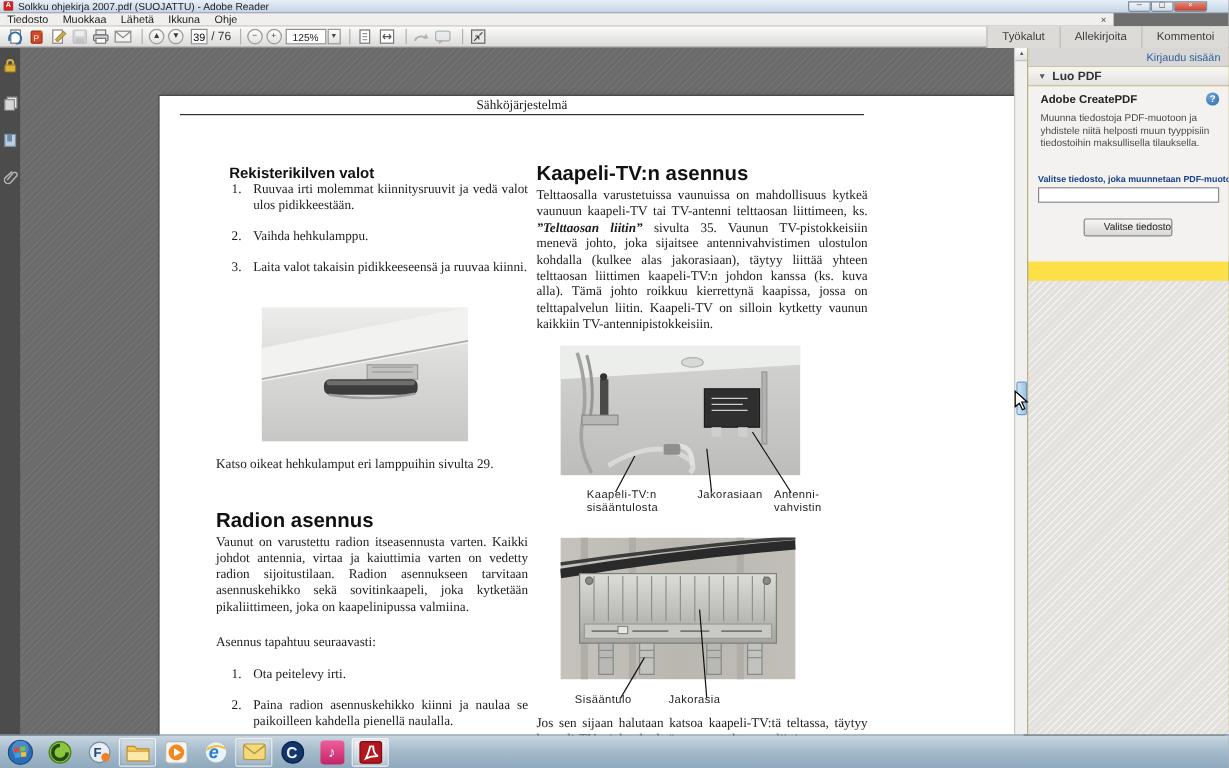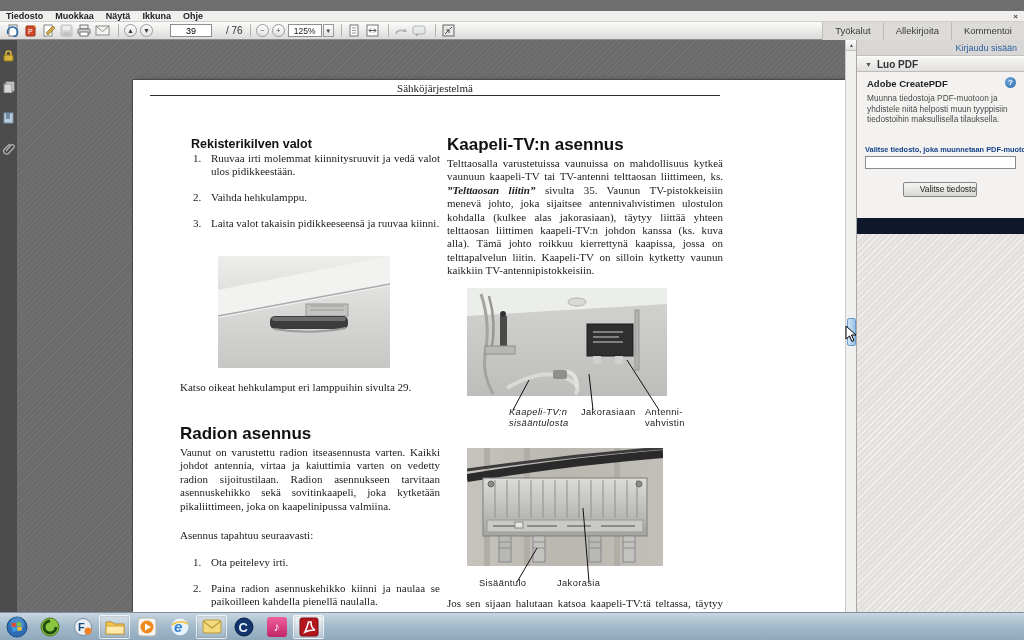--- a/index.html
+++ b/index.html
@@ -13,35 +13,35 @@
     background:linear-gradient(#e8f0f8,#c6d5e4); border-bottom:1px solid #9fb0c1;
     display:flex; align-items:center; font-size:8.5px; color:#1d1d1d; }
   #titlebar .appicon { width:8px; height:8px; margin:0 4px 0 3px; background:#c22; border-radius:1px;
     color:#fff; font-size:6px; line-height:8px; text-align:center; font-weight:bold; }
   #winbtns { position:absolute; right:18px; top:1px; display:flex; }
   .winbtn { width:19px; height:9px; border:1px solid #7d8fa2; background:linear-gradient(#f4f7fa,#cfd9e4);
     font-size:6px; line-height:7px; text-align:center; color:#333; border-radius:0 0 2px 2px; }
   .winbtn.close { width:28px; background:linear-gradient(#e98573,#c8422e); color:#fff; }
 
   
-  #menubar { left:0; top:11px; width:1024px; height:11px; background:#f0efee;
-    border-bottom:1px solid #d0cfce; display:flex; align-items:center; font-size:9px; color:#222;font-weight:bold; }
+  #menubar { left:0; top:11px; width:928px; height:11px; background:#f0efee;
+    border-bottom:1px solid #d0cfce; display:flex; align-items:center; font-size:9px; color:#222; }
   .menuitem { padding:0 6px; }
   #menubar-close { position:absolute; right:6px; font-size:8px; color:#444; }
 
   
   #toolbar { left:0; top:22px; width:1024px; height:18px;
     background:linear-gradient(#fbfbfa,#dcdbd9); border-bottom:1px solid #8e8e8e;
     display:flex; align-items:center; padding-left:5px; }
   .tbicon { width:15px; height:14px; margin-right:3px; display:flex; align-items:center; justify-content:center; }
   .tbsep { width:1px; height:13px; background:#b3b2b0; margin:0 5px; }
   .circlebtn { width:13px; height:13px; border:1px solid #9a9a98; border-radius:50%;
     background:linear-gradient(#fdfdfd,#e4e3e1); font-size:7px; line-height:11px; text-align:center; color:#3a3a3a; margin-right:3px; }
-  #pagebox { width:42px; height:13px; border:1px solid #8f8f8d; background:#fff; font-size:9px;
-    text-align:center; margin:0 14px; font-family:"Liberation Sans",sans-serif; }
+  #pagebox { width:14px; height:13px; border:1px solid #8f8f8d; background:#fff; font-size:9px;
+    text-align:center; margin:0 3px; font-family:"Liberation Sans",sans-serif; }
   #pagetotal { font-size:10px; color:#333; margin-right:2px; }
   #zoombox { width:34px; height:13px; border:1px solid #8f8f8d; background:#fff; font-size:8.5px;
     color:#222; text-align:center; line-height:12px; margin-right:1px; }
   #zoomcaret { width:11px; height:13px; border:1px solid #9a9a98; background:linear-gradient(#fdfdfd,#e4e3e1);
     font-size:6px; line-height:12px; text-align:center; color:#444; margin-right:2px; }
   #tb-right { position:absolute; right:0; top:22px; height:18px; display:flex; align-items:center;
     background:#dcdbd8; border-left:1px solid #bdbcba; }
   .tbtab { font-size:9.5px; color:#3b3b3b; padding:0 12px; height:18px; line-height:18px; }
   .tbtab + .tbtab { border-left:1px solid #bdbcba; }
 
@@ -65,21 +65,21 @@
     letter-spacing:0.4px; color:#222; }
 
   
   #scrollbar { left:845px; top:40px; width:11px; height:572px; background:#f0f0ef; border-left:1px solid #c9c9c7; }
   #sb-up { position:absolute; left:0; top:0; width:11px; height:11px; background:linear-gradient(#fcfcfc,#e2e2e0);
     border-bottom:1px solid #c2c2c0; font-size:5px; text-align:center; line-height:10px; color:#555; }
   #sb-thumb { position:absolute; left:1px; top:278px; width:9px; height:28px;
     background:linear-gradient(90deg,#cfe3f5,#9cc3e5); border:1px solid #6b9bd2; border-radius:2px; }
 
   
-  #rightpanel { left:856px; top:40px; width:168px; height:572px; background:#0f172a; border-left:1px solid #a9a8a6;
+  #rightpanel { left:856px; top:40px; width:168px; height:572px; background:#fde047; border-left:1px solid #a9a8a6;
     font-size:9px; color:#333; }
   #signin-row { position:absolute; left:0; top:0; width:168px; height:16px; background:#d8d7d5;
     border-bottom:1px solid #c2c1bf; text-align:right; line-height:16px; padding-right:8px; }
   #signin-row span { color:#2b5f9e; font-size:9px; }
   .panelhdr { position:absolute; left:0; width:168px; height:16px;
     background:linear-gradient(#f7f6f4,#e2e1df); border-top:1px solid #fdfdfc; border-bottom:1px solid #bdbcba;
     display:flex; align-items:center; padding-left:8px; gap:5px; font-weight:bold; font-size:10px; color:#333; }
   .tri { font-size:7px; color:#555; }
   #createpdf-body { position:absolute; left:0; top:32px; width:168px; height:146px; background:#f3f2f0; }
   #cp-title { position:absolute; left:10px; top:6px; font-weight:bold; font-size:9.5px; color:#222; }
@@ -110,25 +110,34 @@
   #clock { text-align:right; font-size:8.5px; line-height:10px; color:#111; margin-right:4px; }
   #showdesk { position:absolute; right:0; top:612px; width:4px; height:28px; background:#b9c9d6; border-left:1px solid #7d92a3; }
 
   #cursor { left:845px; top:325px; z-index:60; }
 </style>
 </head>
 <body>
 
 <div id="screen">
 
+  <div id="titlebar" class="abs">
+    <div class="appicon">A</div>
+    <span>Solkku ohjekirja 2007.pdf (SUOJATTU) - Adobe Reader</span>
+    <div id="winbtns">
+      <div class="winbtn">─</div>
+      <div class="winbtn">▢</div>
+      <div class="winbtn close">×</div>
+    </div>
+  </div>
 
   <div id="menubar" class="abs">
     <span class="menuitem">Tiedosto</span>
     <span class="menuitem">Muokkaa</span>
-    <span class="menuitem">Näytä</span>
+    <span class="menuitem">Lähetä</span>
     <span class="menuitem">Ikkuna</span>
     <span class="menuitem">Ohje</span>
     <span id="menubar-close">×</span>
   </div>
 
   <div id="toolbar" class="abs">
     <span class="tbicon">
       <svg width="14" height="13">
           <rect x="3" y="1" width="8" height="11" fill="#fff" stroke="#777"></rect>
           <path d="M2 10 a5 5 0 1 1 5 3" fill="none" stroke="#2e6cab" stroke-width="1.6"></path>
@@ -311,21 +320,21 @@
         <path d="M126 44 h30 M126 49 h26 M126 54 h30" stroke="#cfcfcd" stroke-width="1.2"></path>
         <rect x="126" y="68" width="8" height="8" fill="#cfcfcd"></rect>
         <rect x="148" y="68" width="8" height="8" fill="#cfcfcd"></rect>
         <path d="M40 100 q40 -24 66 -6 q8 6 2 12" stroke="#d9d9d7" stroke-width="4" fill="none"></path>
         <path d="M96 84 q14 -2 14 16" stroke="#e2e2e0" stroke-width="4" fill="none"></path>
         <rect x="86" y="82" width="14" height="9" rx="2" fill="#8f8f8d"></rect>
         <line x1="62" y1="92" x2="46" y2="122" stroke="#111" stroke-width="1"></line>
         <line x1="122" y1="86" x2="126" y2="122" stroke="#111" stroke-width="1"></line>
         <line x1="160" y1="72" x2="192" y2="122" stroke="#111" stroke-width="1"></line>
       </svg>
-      <div class="abs plabel" style="left:376px;top:327px;width:66px;font-style:italic;">Kaapeli-TV:n sisääntulosta</div>
+      <div class="abs plabel" style="left:356px;top:327px;width:66px;">Kaapeli-TV:n sisääntulosta</div>
       <div class="abs plabel" style="left:448px;top:327px;width:60px;">Jakorasiaan</div>
       <div class="abs plabel" style="left:512px;top:327px;width:48px;">Antenni-vahvistin</div>
 
       <svg class="abs" style="left:334px;top:368px;" width="196" height="134">
         <defs>
           <linearGradient id="gC" x1="0" y1="0" x2="1" y2="0">
             <stop offset="0" stop-color="#c6c3bd"></stop>
               <stop offset="0.5" stop-color="#bab7b1"></stop>
               <stop offset="1" stop-color="#c2bfb9"></stop>
           </linearGradient>

